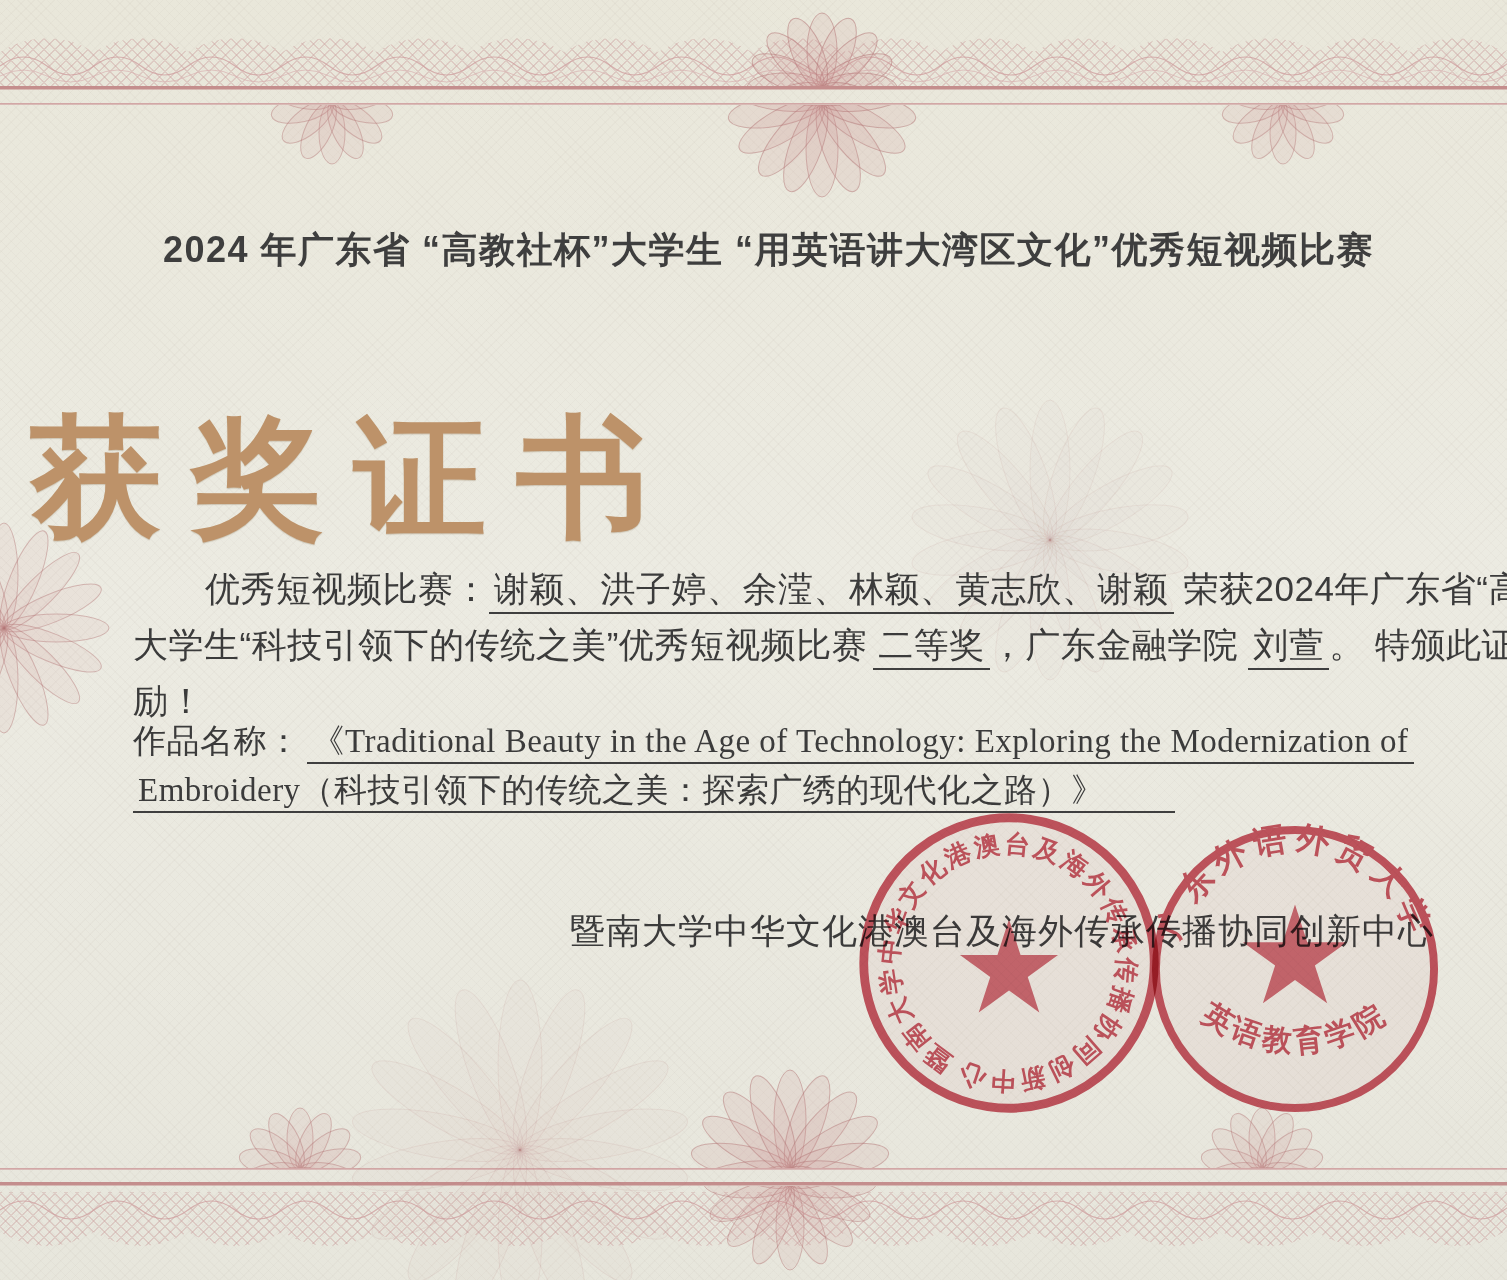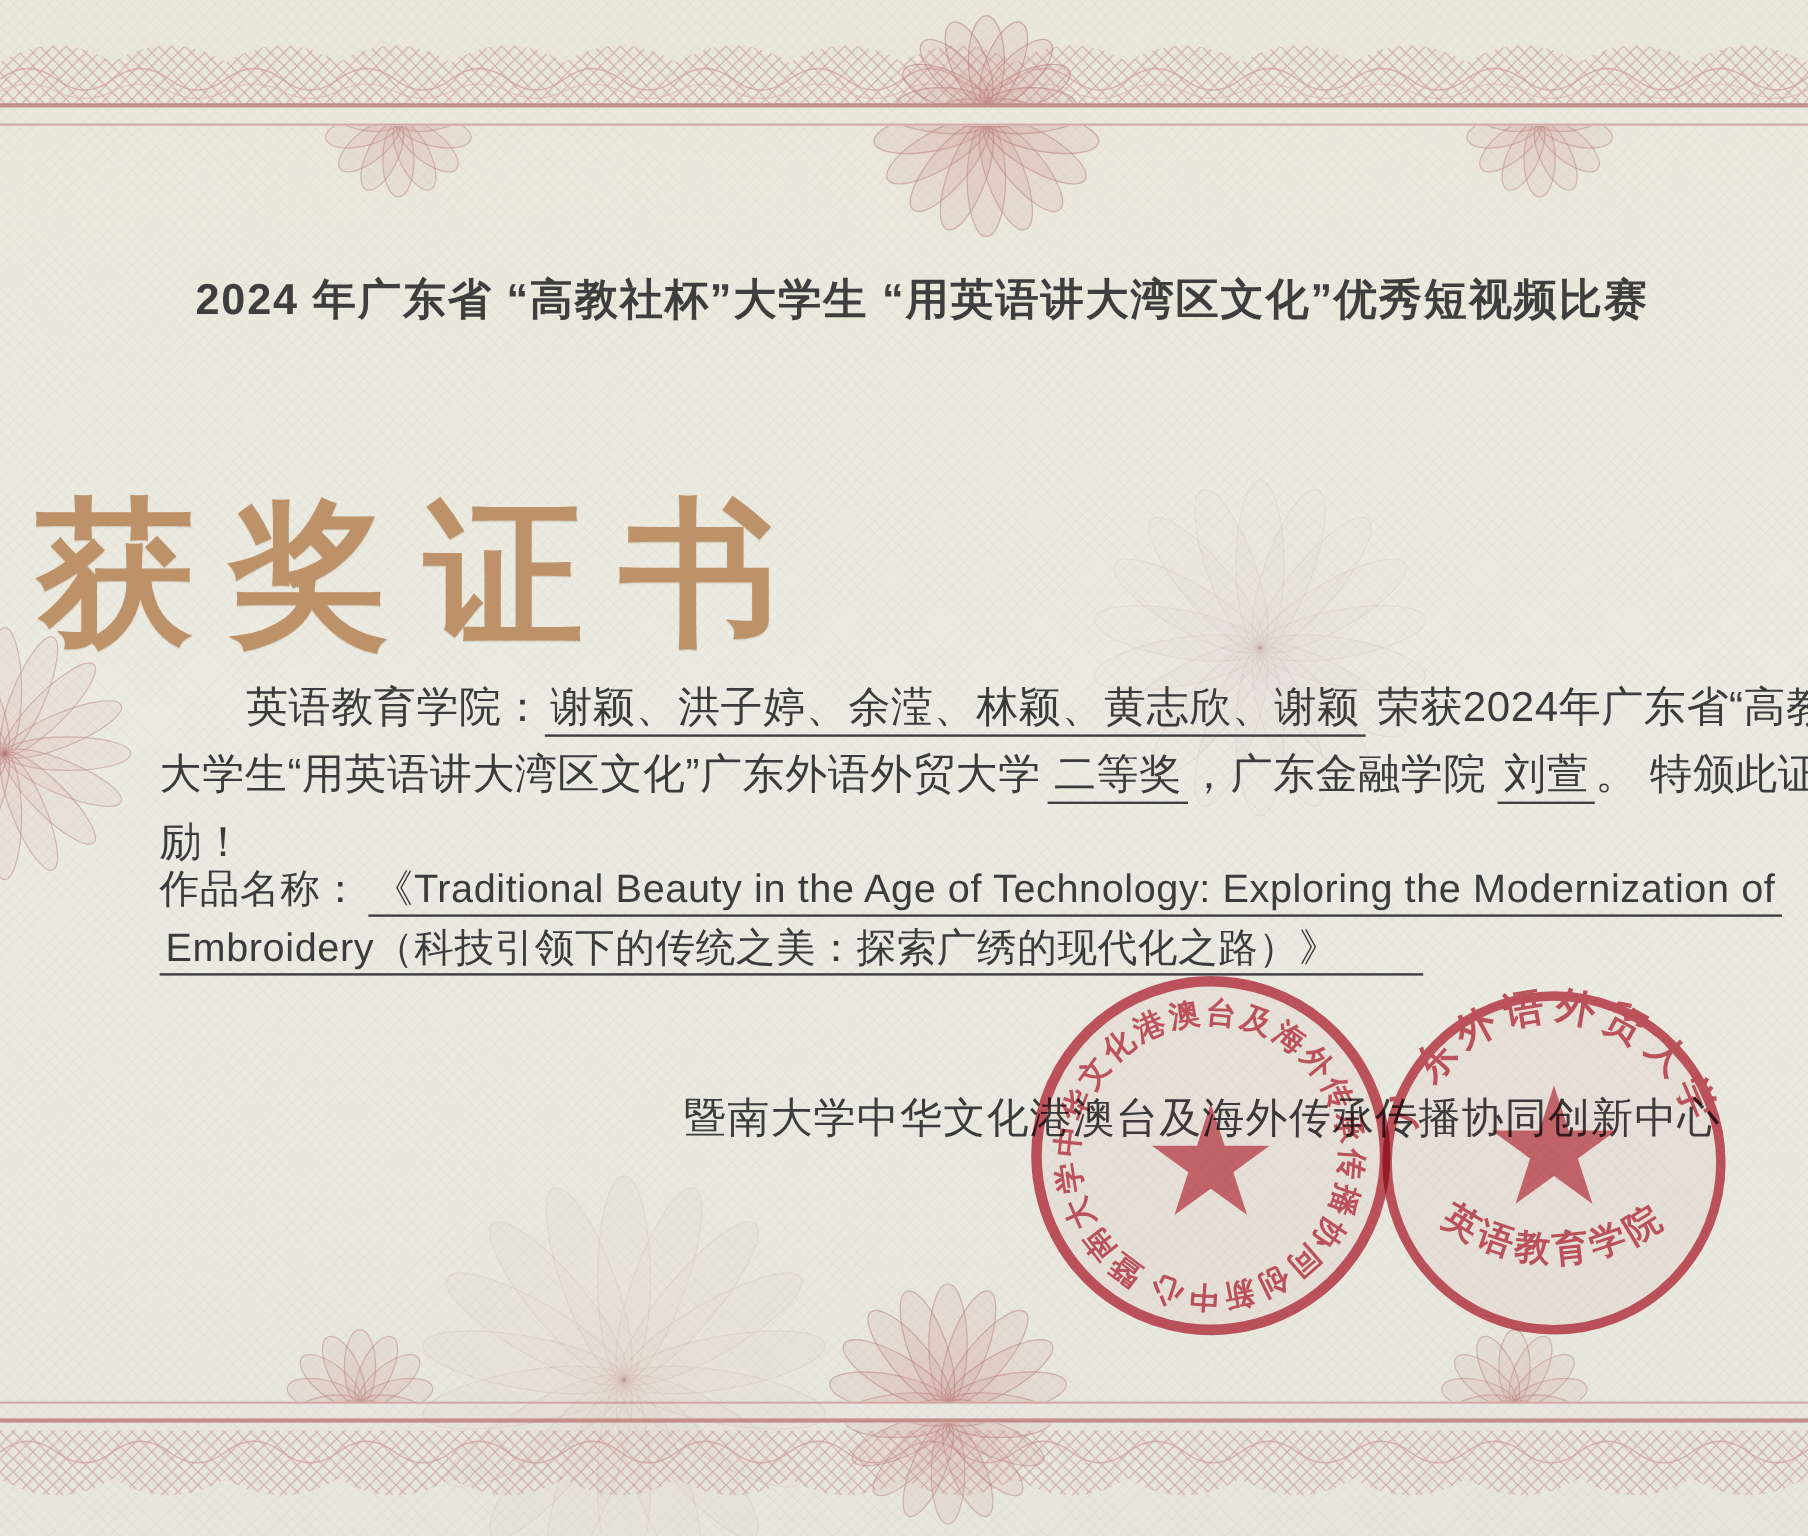--- a/index.html
+++ b/index.html
@@ -29,21 +29,21 @@
   }
   .body-line{
     position:absolute; font-size:35px; color:#3b3b3b; white-space:nowrap;
     letter-spacing:0.5px;
   }
   #line1{top:566px; left:205px;}
   #line2{top:622px; left:133px;}
   #line3{top:678px; left:133px;}
   #line4{top:719px; left:133px; font-size:33px;}
   #line5{top:768px; left:133px; font-size:33px;}
-  .u{border-bottom:2.5px solid #3f3f3f; padding:0 5px 3px 5px;}
+  .u{border-bottom:2.5px solid #3f3f3f; padding:0 5px 3px 5px;font-family:Liberation Serif, serif;}
   .gap-l{margin-left:10px;} .gap-r{margin-right:6px;}
   .u-long{padding-right:70px;}
   .issuer-line{
     position:absolute; transform:translateX(-50%);
     font-size:35px; color:#3b3b3b; white-space:nowrap; letter-spacing:1px;
   }
   #org1{top:908px; left:1002px;}
   #org2{top:974px; left:1042px;}
   #date{top:1032px; left:1016px; letter-spacing:2px;}
   .stamp{position:absolute; mix-blend-mode:multiply; opacity:0.85; pointer-events:none;}
@@ -298,24 +298,24 @@
           <ellipse cx="0" cy="-70" rx="20" ry="70" transform="rotate(340)" fill="rgba(205,150,150,0.03)" stroke="rgba(180,120,120,0.1)" stroke-width="1"></ellipse>
         </g>
       </g>
   </svg>
 
   <div class="competition-title">2024 年广东省 “高教社杯”大学生 “用英语讲大湾区文化”优秀短视频比赛</div>
 
   <div class="main-title">获奖证书</div>
 
   <div class="body-line" id="line1">
-    <span>英语教育学院：</span><span class="u">谢颖、洪子婷、余滢、林颖、黄志欣、谢颖</span><span class="gap-l">荣获2024年广东省“高教社杯”</span>
+    <span>优秀短视频比赛：</span><span class="u">谢颖、洪子婷、余滢、林颖、黄志欣、谢颖</span><span class="gap-l">荣获2024年广东省“高教社杯”</span>
   </div>
   <div class="body-line" id="line2">
-    <span class="gap-r">大学生“用英语讲大湾区文化”广东外语外贸大学</span><span class="u">二等奖</span><span>，广东金融学院</span><span class="u gap-l">刘萱</span><span>。 特颁此证，以资鼓</span>
+    <span class="gap-r">大学生“科技引领下的传统之美”优秀短视频比赛</span><span class="u">二等奖</span><span>，广东金融学院</span><span class="u gap-l">刘萱</span><span>。 特颁此证，以资鼓</span>
   </div>
   <div class="body-line" id="line3">励！</div>
   <div class="body-line" id="line5">
     <span class="u u-long">Embroidery（科技引领下的传统之美：探索广绣的现代化之路）》</span>
   </div>
   <div class="body-line" id="line4">
     <span class="gap-r">作品名称：</span><span class="u">《Traditional Beauty in the Age of Technology: Exploring the Modernization of</span>
   </div>
 
   <div class="issuer-line" id="org1">暨南大学中华文化港澳台及海外传承传播协同创新中心</div>

